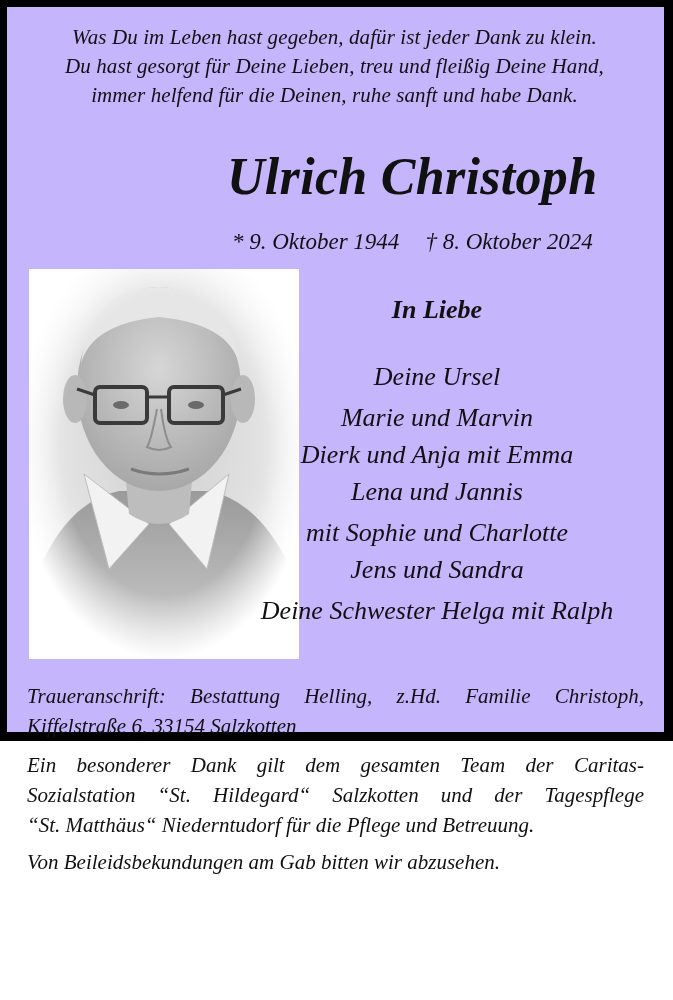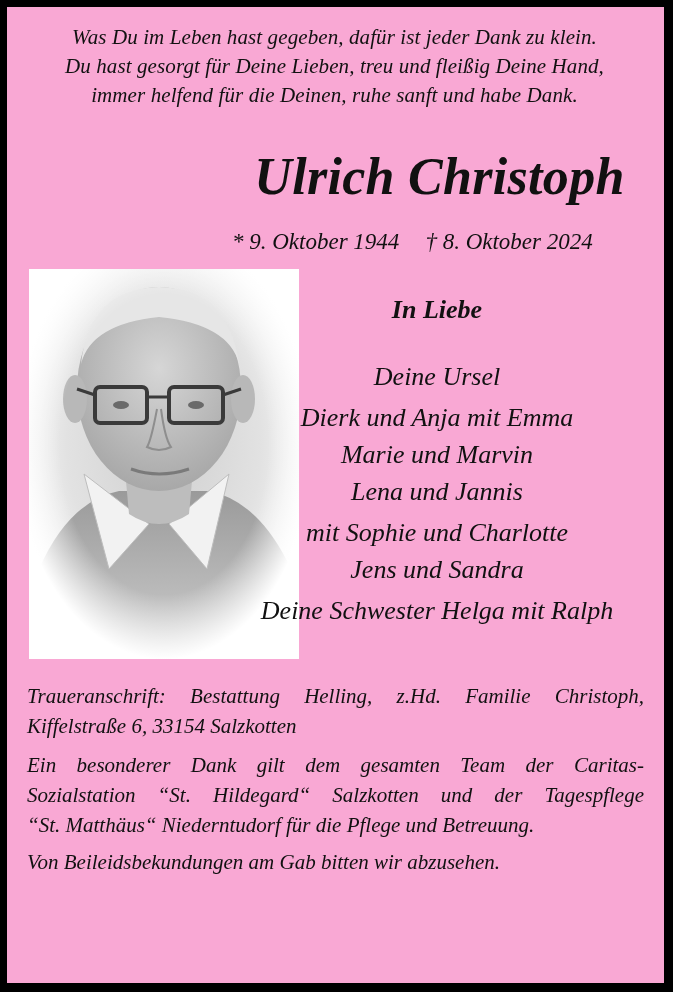--- a/index.html
+++ b/index.html
@@ -13,47 +13,47 @@
       overflow: hidden;
       position: relative;
       font-family: "Liberation Serif", "DejaVu Serif", serif;
       color: #111111;
     }
     .frame {
       position: absolute;
       left: 0;
       top: 0;
       width: 673px;
-      height: 992px;
+      height: 741px;
       box-sizing: border-box;
       border-left: 7px solid #000;
       border-top: 7px solid #000;
       border-right: 9px solid #000;
       border-bottom: 9px solid #000;
-      background: #f9a8d4;
+      background: #c4b5fd;
     }
     .verse {
       position: absolute;
       left: 7px;
       right: 9px;
       top: 16px;
       text-align: center;
       font-style: italic;
       font-size: 21px;
       line-height: 29px;
       letter-spacing: 0.1px;
     }
     .verse div { white-space: nowrap; }
 
     .name {
       position: absolute;
       left: 220px;
       top: 140px;
       width: 425px;
-      text-align: center;
+      text-align: left;
       font-style: italic;
       font-weight: bold;
       font-size: 52px;
       line-height: 60px;
       white-space: nowrap;
       letter-spacing: 0.3px;
     }
     .dates {
       position: absolute;
       left: 225px;
@@ -180,22 +180,22 @@
       <rect width="270" height="390" fill="url(#vignette)"></rect>
     </svg>
   </div>
 
   <div class="family">
     <div class="in-liebe">In Liebe</div>
     <div class="g1">
       <div>Deine Ursel</div>
     </div>
     <div class="g2">
+      <div>Marie und Marvin</div>
       <div>Dierk und Anja mit Emma</div>
-      <div>Marie und Marvin</div>
       <div>Lena und Jannis</div>
     </div>
     <div class="g3">
       <div>mit Sophie und Charlotte</div>
       <div>Jens und Sandra</div>
     </div>
     <div class="g4">
       <div>Deine Schwester Helga mit Ralph</div>
     </div>
   </div>

